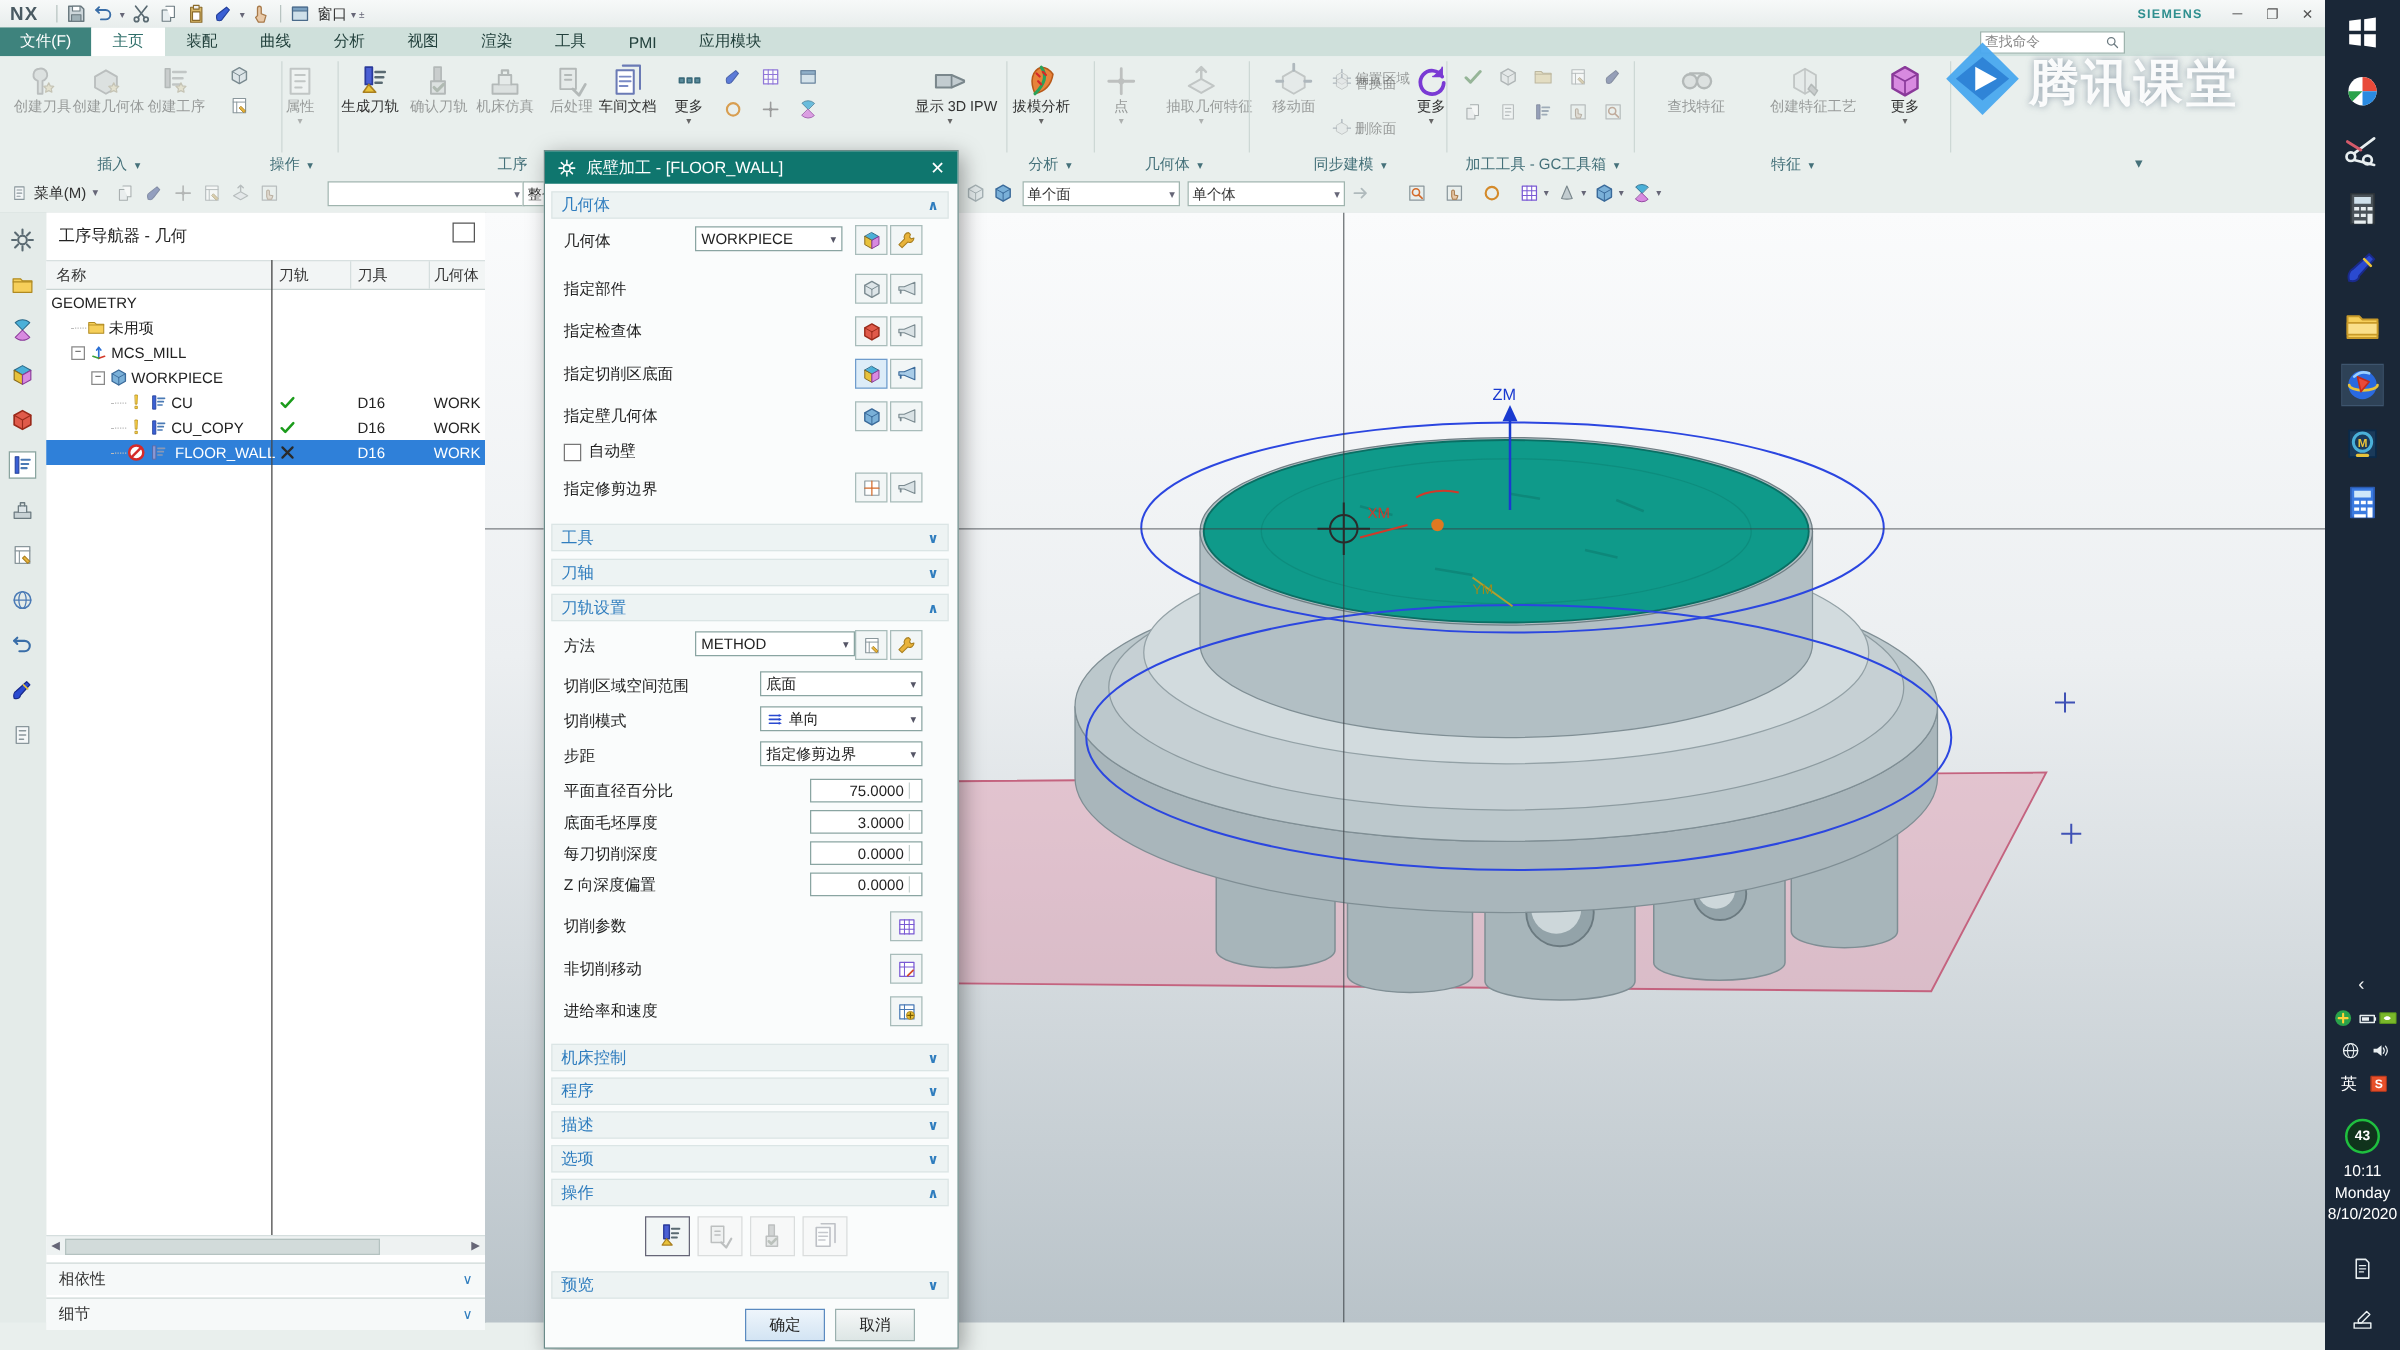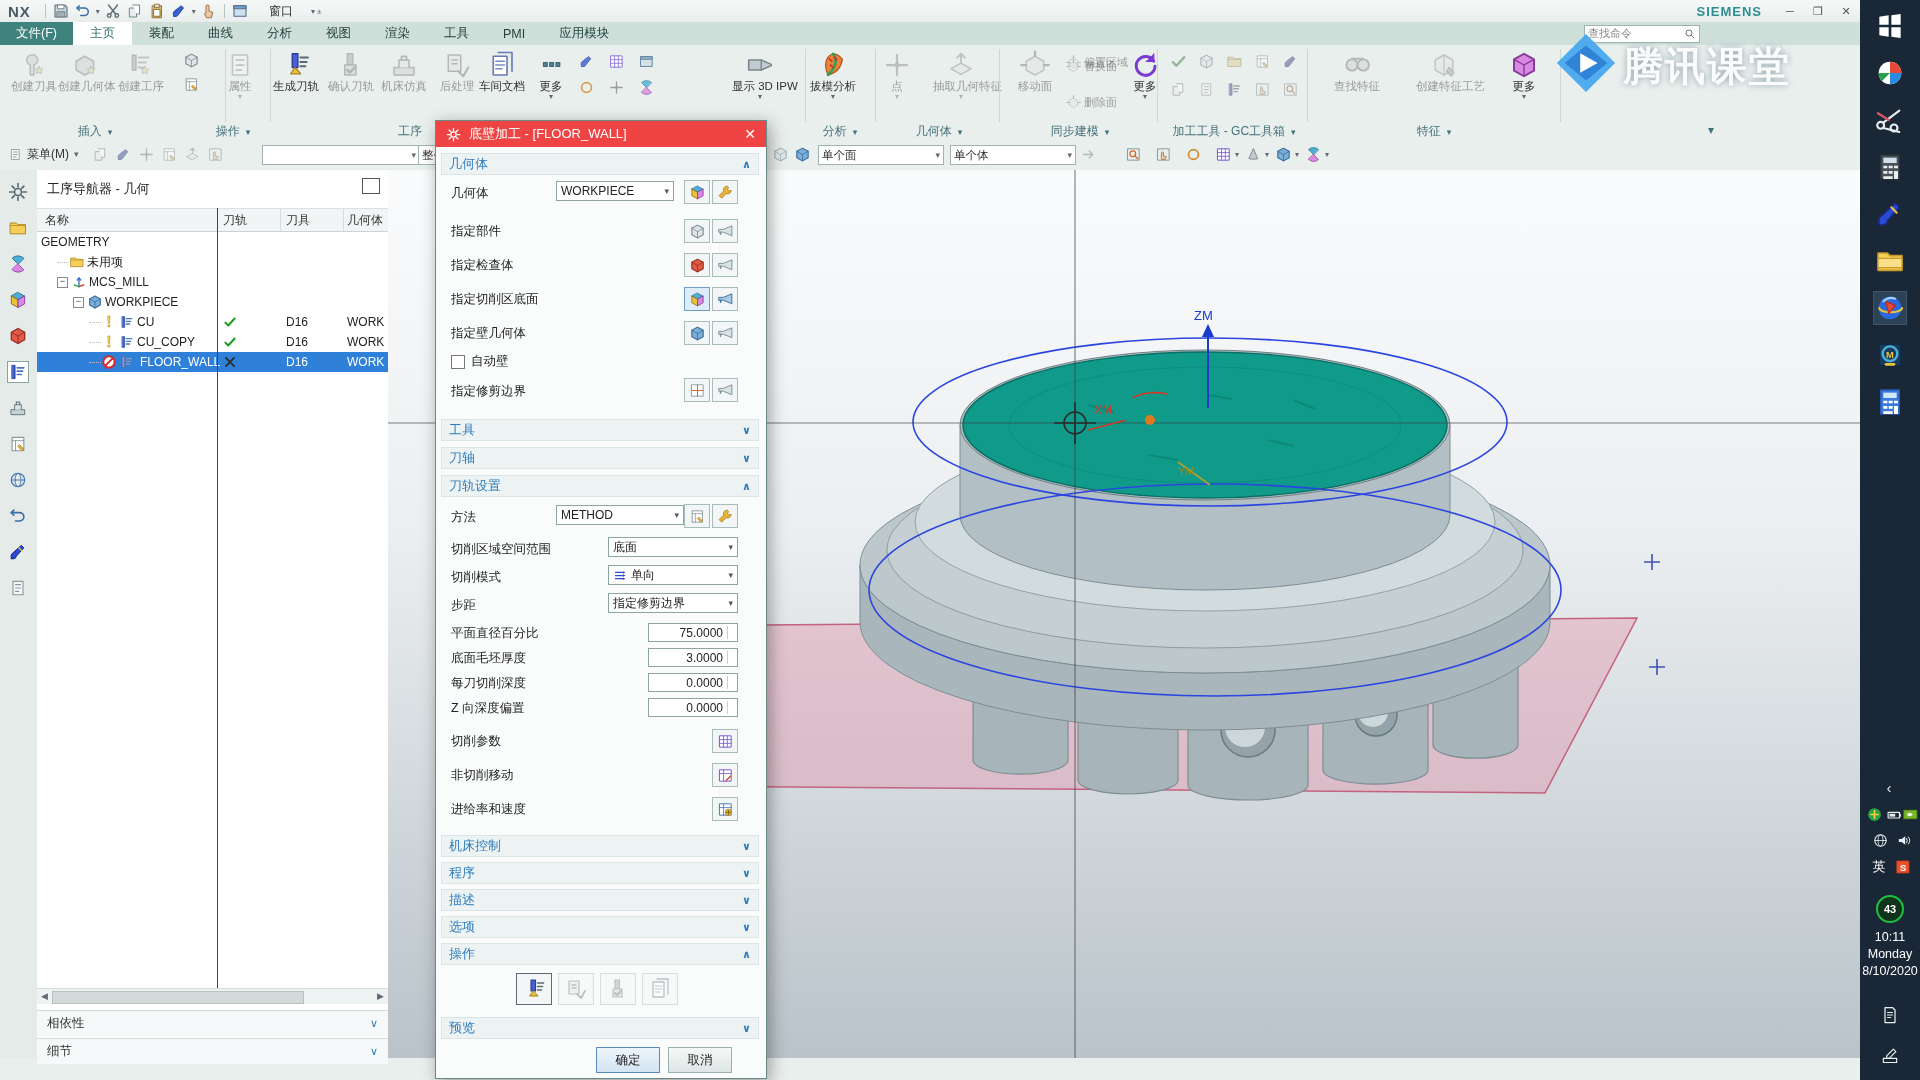--- a/index.html
+++ b/index.html
@@ -9,21 +9,21 @@
   .abs{position:absolute;}
   .ico{display:inline-flex;align-items:center;justify-content:center;vertical-align:middle;}
   .ico svg{width:100%;height:100%;}
   
   #titlebar{left:0;top:0;width:1860px;height:22px;background:linear-gradient(#f7f9f9,#e8edec);
             border-bottom:1px solid #cdd8d5;display:flex;align-items:center;}
   #nxlogo{font-weight:bold;font-size:15px;color:#4a5a62;margin:0 10px 0 8px;letter-spacing:1px;}
   .qa{width:18px;height:18px;margin:0 2px;}
   .qsep{width:1px;height:14px;background:#b8c4c1;margin:0 4px;}
   #wintitle{position:absolute;left:0;right:0;text-align:center;font-size:12px;color:#333;pointer-events:none;}
-  #brand{margin-left:auto;color:#2f8f8f;font-weight:bold;letter-spacing:1px;font-size:13px;margin-right:14px;z-index:2;}
+  #brand{margin-left:auto;color:#2f8f8f;font-weight:bold;letter-spacing:1px;font-size:10px;margin-right:14px;z-index:2;}
   .winctl{width:28px;height:16px;display:flex;align-items:center;justify-content:center;color:#555;font-size:11px;z-index:2;}
   
   #menubar{left:0;top:22px;width:1860px;height:23px;background:#cfe0db;display:flex;align-items:stretch;}
   #filetab{background:#3e837d;color:#fff;padding:0 16px;display:flex;align-items:center;font-size:12.5px;}
   .mtab{padding:0 17px;display:flex;align-items:center;color:#22403c;font-size:12.5px;}
   .mtab.active{background:#fff;color:#2f6f6a;}
   #menuright{margin-left:auto;display:flex;align-items:center;margin-right:160px;}
   #cmdsearch{width:108px;height:16px;background:#fff;border:1px solid #9fb4ae;font-size:11px;color:#888;
              display:flex;align-items:center;padding:0 3px;justify-content:space-between;}
   
@@ -72,21 +72,21 @@
            font-size:12.5px;color:#333;}
   .navfoot .fch{color:#2f7dbe;font-size:11px;}
   #viewport{left:388px;top:170px;width:1472px;height:888px;
             background:linear-gradient(180deg,#fafbfc 0%,#eceff1 40%,#b9c3c9 100%);}
   
   #statusbar{left:0;top:1058px;width:1860px;height:22px;background:#e9efed;border-top:1px solid #c8d4d1;
              display:flex;align-items:center;padding-left:8px;box-sizing:border-box;color:#333;}
   
   #dialog{left:435px;top:120px;width:330px;height:957px;background:#fafcfc;border:1px solid #6a8a88;
           box-shadow:3px 4px 16px rgba(0,0,0,.35);z-index:50;}
-  #dlgtitle{position:absolute;left:0;top:0;width:100%;height:26px;background:#ef4444;display:flex;
+  #dlgtitle{position:absolute;left:0;top:0;width:100%;height:26px;background:#0f766e;display:flex;
             align-items:center;color:#fff;font-size:13px;}
   #dlgtitle .ico{margin:0 8px 0 10px;}
   #dlgclose{margin-left:auto;margin-right:10px;font-size:14px;color:#fff;}
   .dsect{position:absolute;left:5px;width:318px;height:22px;background:#edf3f3;border:1px solid #dbe5e5;
          display:flex;align-items:center;justify-content:space-between;padding:0 7px;box-sizing:border-box;
          color:#2f7dbe;font-size:13px;}
   .dsect .ch{font-size:11px;font-weight:bold;}
   .dlabel{position:absolute;left:15px;font-size:12.5px;color:#222;white-space:nowrap;}
   .dcombo{position:absolute;height:20px;background:#fff;border:1px solid #8aa5a2;display:flex;align-items:center;
           font-size:12px;padding:0 4px;box-sizing:border-box;justify-content:space-between;}
@@ -170,21 +170,21 @@
           </svg>
         </span>
         <span style="font-size: 8px; color: rgb(102, 102, 119); margin: 0px 2px;">▾</span>
         <span class="ico qa">
           <svg viewBox="0 0 24 24">
             <path d="M8 14V6a2 2 0 014 0v6l5 2 -2 7H9l-3-5z" fill="#e8c9a8" stroke="#a87a4a" stroke-width="1.4" stroke-linecap="round" stroke-linejoin="round"></path>
           </svg>
         </span>
       </span>
     <span class="qsep"></span>
-    <span class="tbtn" style="position:static;display:flex;align-items:center;gap:18px;">
+    <span class="tbtn" style="position:static;display:flex;align-items:center;gap:3px;">
       <span class="ico qa" id="winappico">
           <svg viewBox="0 0 24 24">
             <path d="M4 5h16v14H4z" fill="#cfe0ea" stroke="#4a6a8a" stroke-width="1.4" stroke-linecap="round" stroke-linejoin="round"></path>
             <path d="M4 5h16v4H4z" fill="#7aa0c0" stroke="#4a6a8a" stroke-width="1.2" stroke-linecap="round" stroke-linejoin="round"></path>
           </svg>
         </span>
       <span>窗口</span>
       <span style="font-size:8px;color:#667;">▾ ±</span>
     </span>
     <span id="brand">SIEMENS</span>

